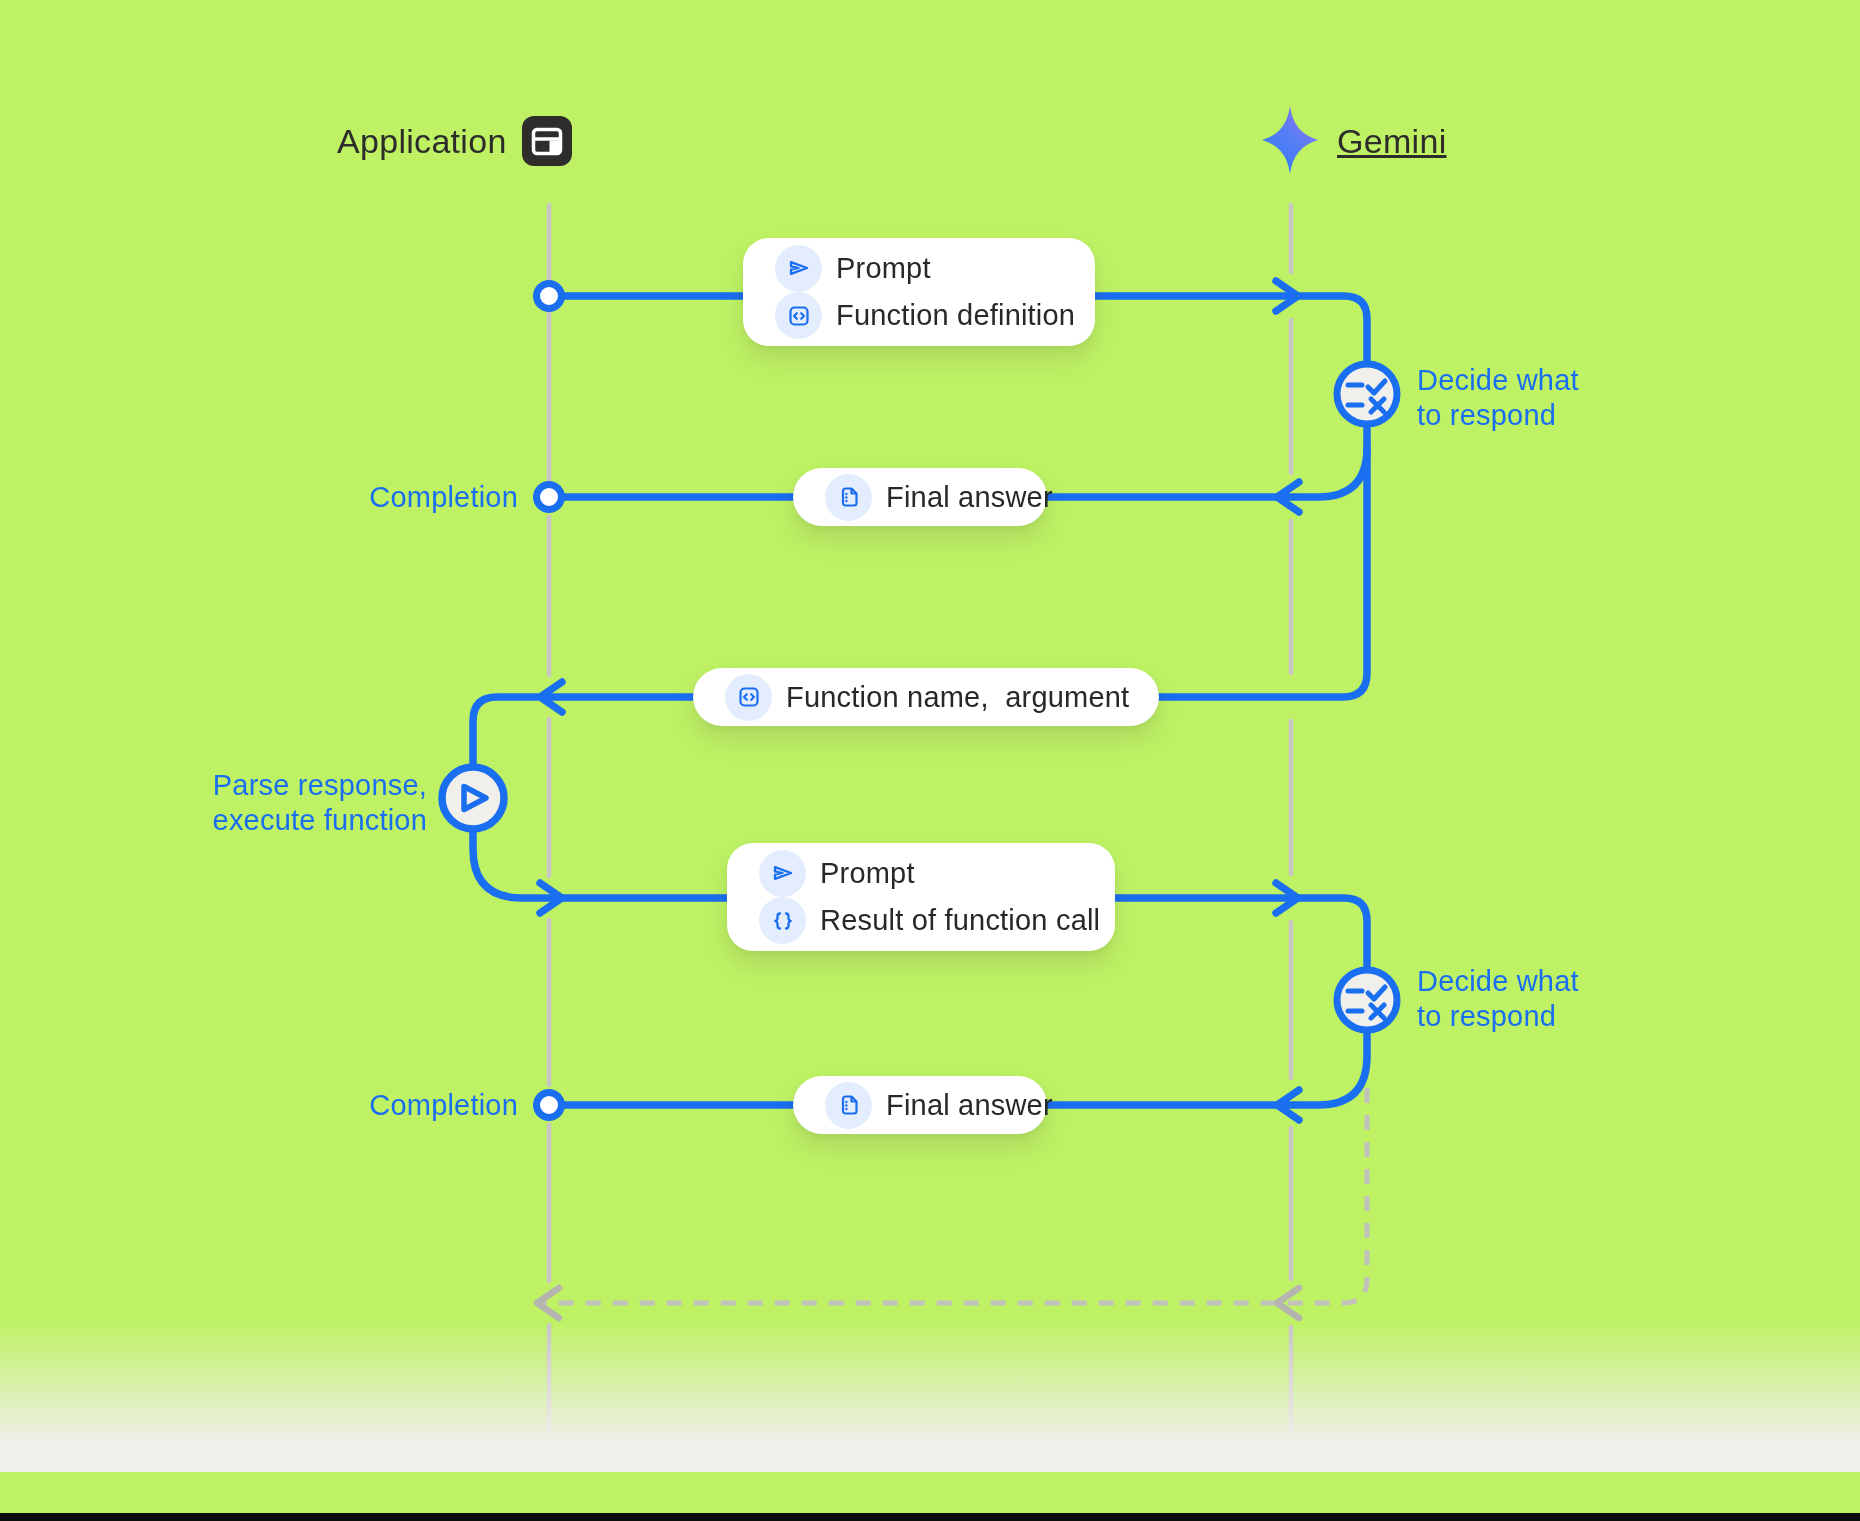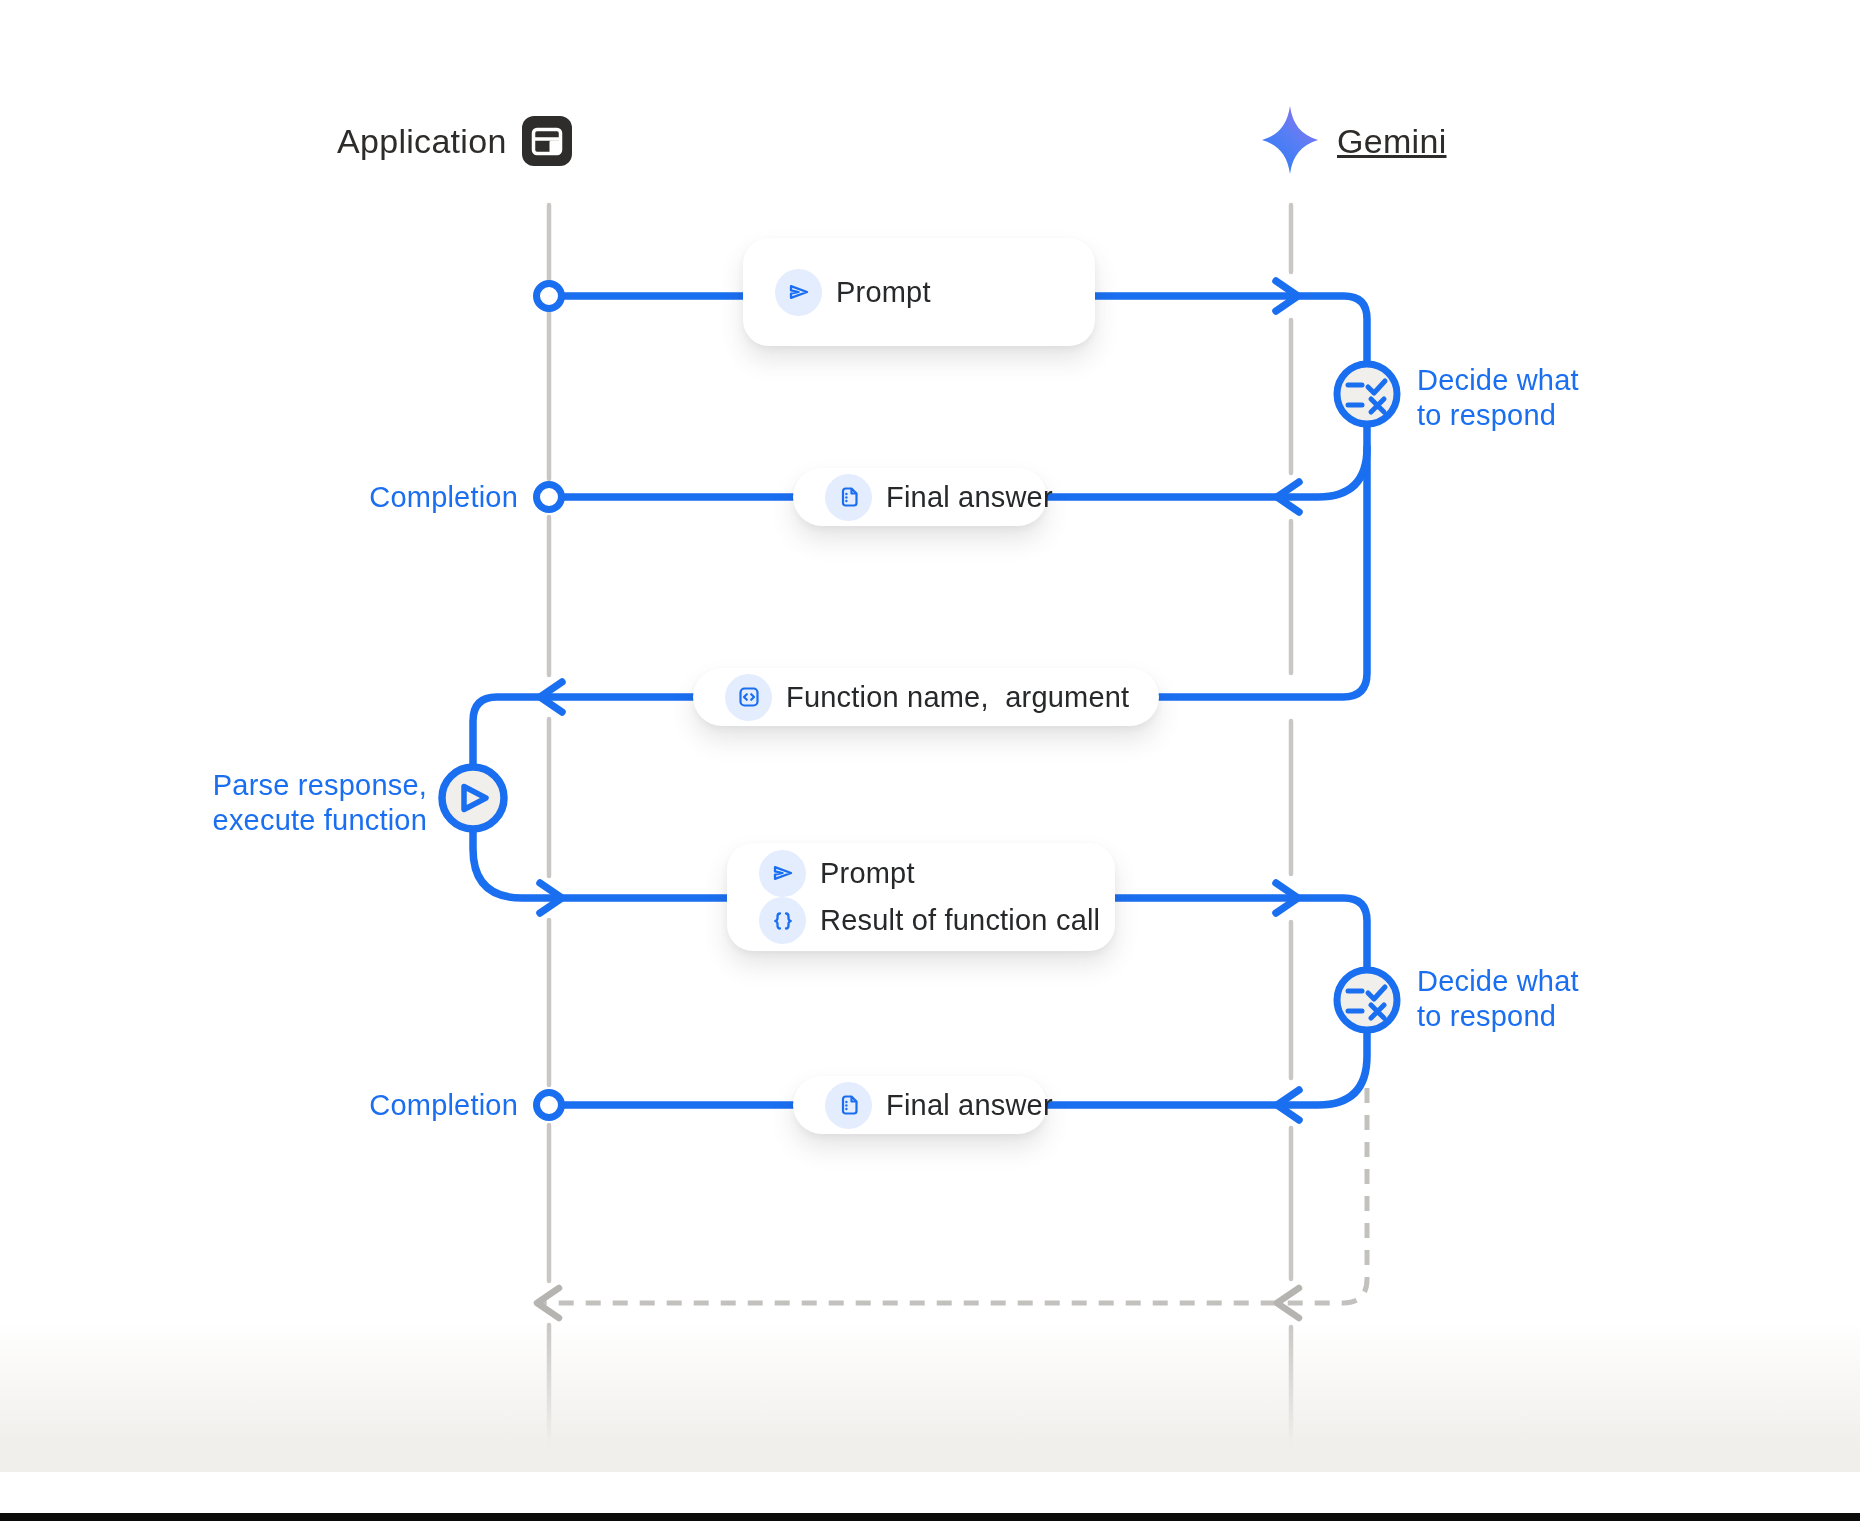--- a/index.html
+++ b/index.html
@@ -1,18 +1,18 @@
 <!DOCTYPE html>
 <html><head>
 <meta charset="utf-8">
 <style>
   html,body{margin:0;padding:0;background:#e9e7e4;}
   .stage{
     position:relative;width:1860px;height:1521px;overflow:hidden;
-    background:#ffffff;font-family:"Liberation Sans",sans-serif;
+    background:#bef264;font-family:"Liberation Sans",sans-serif;
   }
   svg.wires{position:absolute;left:0;top:0;z-index:1;}
   .box{
     position:absolute;z-index:2;background:#ffffff;border-radius:26px;
     box-shadow:0 14px 24px rgba(66,64,58,.13),0 3px 6px rgba(66,64,58,.06);
     display:flex;flex-direction:column;justify-content:space-evenly;
     padding:6px 32px;box-sizing:border-box;
   }
   .box.pill{border-radius:29px;justify-content:center;}
   .mrow{display:flex;align-items:center;gap:14px;}
@@ -132,20 +132,29 @@
 
   <div class="box" style="left:743px;top:238px;width:352px;height:108px;">
     <div class="mrow">
       <span class="chip">
         <svg width="26" height="26" viewBox="0 0 26 26">
             <path d="M5 7.2 L21 13 L5 18.8 L5 14.6 L12.5 13 L5 11.4 Z" fill="none" stroke="#1a6ef0" stroke-width="2.3" stroke-linejoin="round"></path>
           </svg>
       </span>
       <span class="lbl">Prompt</span>
     </div>
+    <div class="mrow">
+      <span class="chip">
+        <svg width="26" height="26" viewBox="0 0 26 26">
+            <rect x="4.5" y="4.5" width="17" height="17" rx="4" fill="none" stroke="#1a6ef0" stroke-width="2.2"></rect>
+            <path d="M10.8 10.2 L8 13 L10.8 15.8 M15.2 10.2 L18 13 L15.2 15.8" fill="none" stroke="#1a6ef0" stroke-width="2.2" stroke-linecap="round" stroke-linejoin="round"></path>
+          </svg>
+      </span>
+      <span class="lbl">Function definition</span>
+    </div>
   </div>
 
   <div class="box pill" style="left:793px;top:468px;width:254px;height:58px;">
     <div class="mrow">
       <span class="chip">
         <svg width="26" height="26" viewBox="0 0 26 26">
             <path d="M9.5 4.5 H15.5 L20.5 9.5 V19 A2.5 2.5 0 0 1 18 21.5 H9.5 A2.5 2.5 0 0 1 7 19 V7 A2.5 2.5 0 0 1 9.5 4.5 Z" fill="none" stroke="#1a6ef0" stroke-width="2.2" stroke-linejoin="round"></path>
             <path d="M15.5 4.5 V9.5 H20.5" fill="none" stroke="#1a6ef0" stroke-width="2.2" stroke-linejoin="round"></path>
             <circle cx="10.4" cy="10" r="1.2" fill="#1a6ef0"></circle>
             <circle cx="10.4" cy="13.5" r="1.2" fill="#1a6ef0"></circle>

